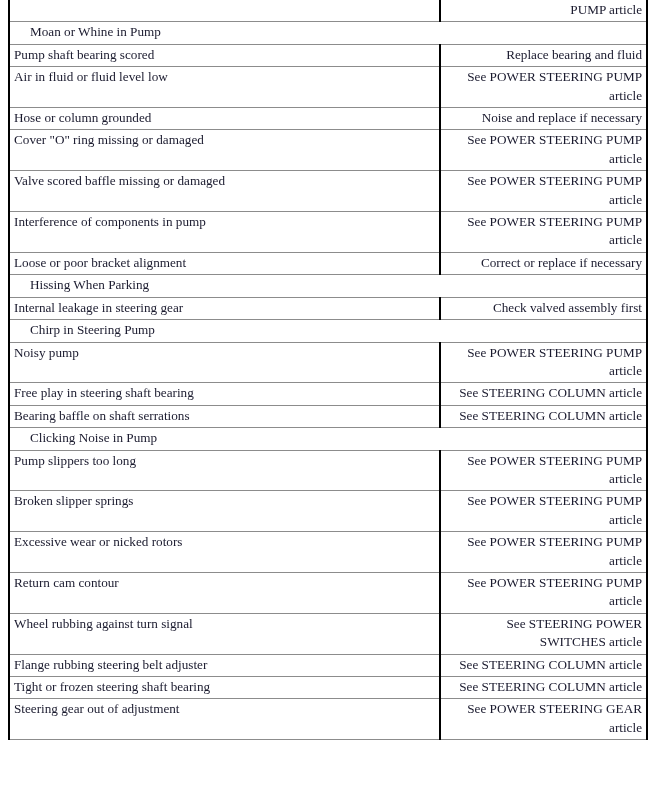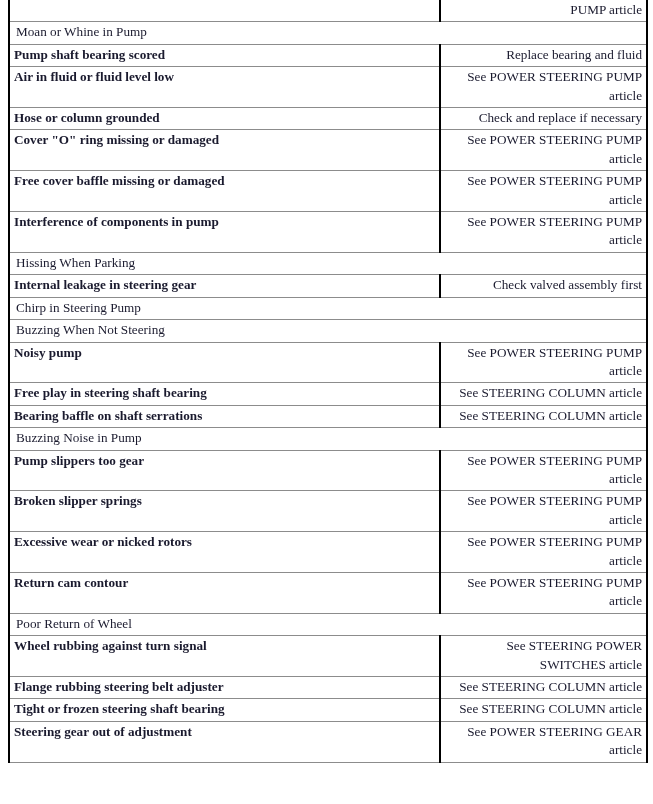--- a/index.html
+++ b/index.html
@@ -52,31 +52,30 @@
     border-top: 1px solid #8c8c8c;
     border-bottom: 1px solid #8c8c8c;
     background: #ffffff;
   }
 
   
   td.symptom {
     border-right: 2px solid #000000;
     text-align: left;
     padding-left: 18px;
-    font-weight: bold;
   }
   td.action {
     text-align: right;
     padding-right: 5px;
   }
 
   
   tr.section td {
     border-right: none;
-    padding-left: 6px;
+    padding-left: 20px;
     text-align: left;
   }
 
   
   tr.continuation td {
     border-top: none;
   }
 
   tr.continuation td.symptom-blank {
     border-right: 2px solid #000000;
@@ -103,80 +102,78 @@
           <tr>
             <td class="symptom">Pump shaft bearing scored</td>
             <td class="action">Replace bearing and fluid</td>
           </tr>
           <tr>
             <td class="symptom">Air in fluid or fluid level low</td>
             <td class="action">See POWER STEERING PUMP article</td>
           </tr>
           <tr>
             <td class="symptom">Hose or column grounded</td>
-            <td class="action">Check and replace if necessary</td>
+            <td class="action">Noise and replace if necessary</td>
           </tr>
           <tr>
             <td class="symptom">Cover "O" ring missing or damaged</td>
             <td class="action">See POWER STEERING PUMP article</td>
           </tr>
           <tr>
-            <td class="symptom">Free cover baffle missing or damaged</td>
+            <td class="symptom">Valve scored baffle missing or damaged</td>
             <td class="action">See POWER STEERING PUMP article</td>
           </tr>
           <tr>
             <td class="symptom">Interference of components in pump</td>
             <td class="action">See POWER STEERING PUMP article</td>
+          </tr>
+          <tr>
+            <td class="symptom">Loose or poor bracket alignment</td>
+            <td class="action">Correct or replace if necessary</td>
           </tr>
           <tr class="section">
             <td colspan="2">Hissing When Parking</td>
           </tr>
           <tr>
             <td class="symptom">Internal leakage in steering gear</td>
             <td class="action">Check valved assembly first</td>
           </tr>
           <tr class="section">
             <td colspan="2">Chirp in Steering Pump</td>
-          </tr>
-          <tr class="section">
-            <td colspan="2">Buzzing When Not Steering</td>
           </tr>
           <tr>
             <td class="symptom">Noisy pump</td>
             <td class="action">See POWER STEERING PUMP article</td>
           </tr>
           <tr>
             <td class="symptom">Free play in steering shaft bearing</td>
             <td class="action">See STEERING COLUMN article</td>
           </tr>
           <tr>
             <td class="symptom">Bearing baffle on shaft serrations</td>
             <td class="action">See STEERING COLUMN article</td>
           </tr>
           <tr class="section">
-            <td colspan="2">Buzzing Noise in Pump</td>
+            <td colspan="2">Clicking Noise in Pump</td>
           </tr>
           <tr>
-            <td class="symptom">Pump slippers too gear</td>
+            <td class="symptom">Pump slippers too long</td>
             <td class="action">See POWER STEERING PUMP article</td>
           </tr>
           <tr>
             <td class="symptom">Broken slipper springs</td>
             <td class="action">See POWER STEERING PUMP article</td>
           </tr>
           <tr>
             <td class="symptom">Excessive wear or nicked rotors</td>
             <td class="action">See POWER STEERING PUMP article</td>
           </tr>
           <tr>
             <td class="symptom">Return cam contour</td>
             <td class="action">See POWER STEERING PUMP article</td>
-          </tr>
-          <tr class="section">
-            <td colspan="2">Poor Return of Wheel</td>
           </tr>
           <tr>
             <td class="symptom">Wheel rubbing against turn signal</td>
             <td class="action">See STEERING POWER SWITCHES article</td>
           </tr>
           <tr>
             <td class="symptom">Flange rubbing steering belt adjuster</td>
             <td class="action">See STEERING COLUMN article</td>
           </tr>
           <tr>

